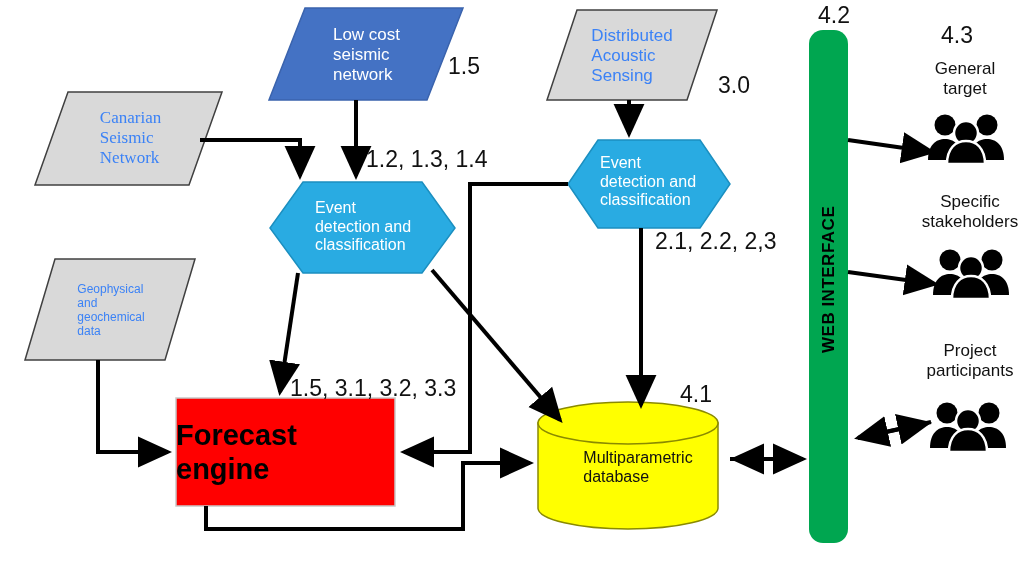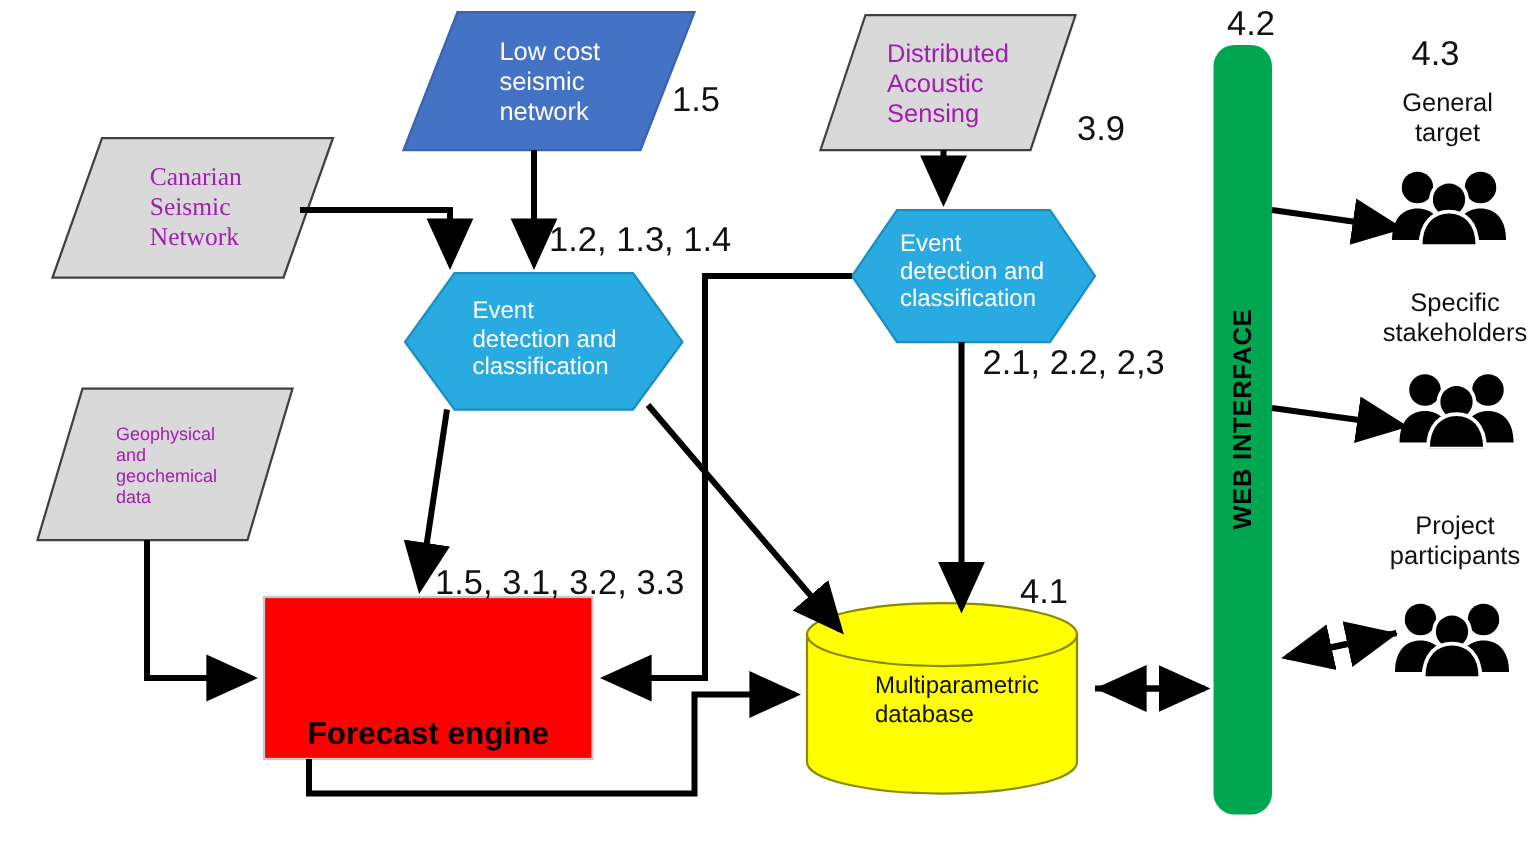--- a/index.html
+++ b/index.html
@@ -12,25 +12,25 @@
   #stage{position:relative;width:1024px;height:561px;}
   svg#canvas{position:absolute;left:0;top:0;width:1024px;height:561px;}
 
   .nodelabel{
     position:absolute;
     display:flex;align-items:center;justify-content:center;
     text-align:left;
     line-height:1.18;
     pointer-events:none;
   }
-  .para-gray-txt{color:#a21caf;font-size:17px;}
+  .para-gray-txt{color:#3b82f6;font-size:17px;}
   .para-blue-txt{color:#ffffff;font-size:17px;}
   .hex-txt{color:#ffffff;font-size:16px;}
   .db-txt{color:#111111;font-size:16px;}
-  .fe-txt{color:#000000;font-size:21px;font-weight:bold;margin-top:38px;}
+  .fe-txt{color:#000000;font-size:29px;font-weight:bold;}
   .tag-num{position:absolute;color:#111111;font-size:23px;}
   .aud-txt{
     position:absolute;text-align:center;color:#111111;font-size:17px;
     line-height:1.2;width:150px;
   }
   .web-txt{
     position:absolute;
     color:#000000;font-size:17px;font-weight:bold;letter-spacing:0.5px;
     transform:rotate(-90deg);
     transform-origin:center center;
@@ -124,21 +124,21 @@
     </span>
   </div>
 
   <div class="nodelabel para-gray-txt" style="left:557px;top:16px;width:150px;height:80px;">
     <span>
       <span>Distributed</span><br>
       <span>Acoustic</span><br>
       <span>Sensing</span>
     </span>
   </div>
-  <div class="tag-num" style="left:718px;top:72px;">3.9</div>
+  <div class="tag-num" style="left:718px;top:72px;">3.0</div>
 
   <div class="nodelabel hex-txt" style="left:278px;top:188px;width:170px;height:78px;">
     <span>
       <span>Event</span><br>
       <span>detection and</span><br>
       <span>classification</span>
     </span>
   </div>
 
   <div class="nodelabel hex-txt" style="left:563px;top:143px;width:170px;height:78px;">

